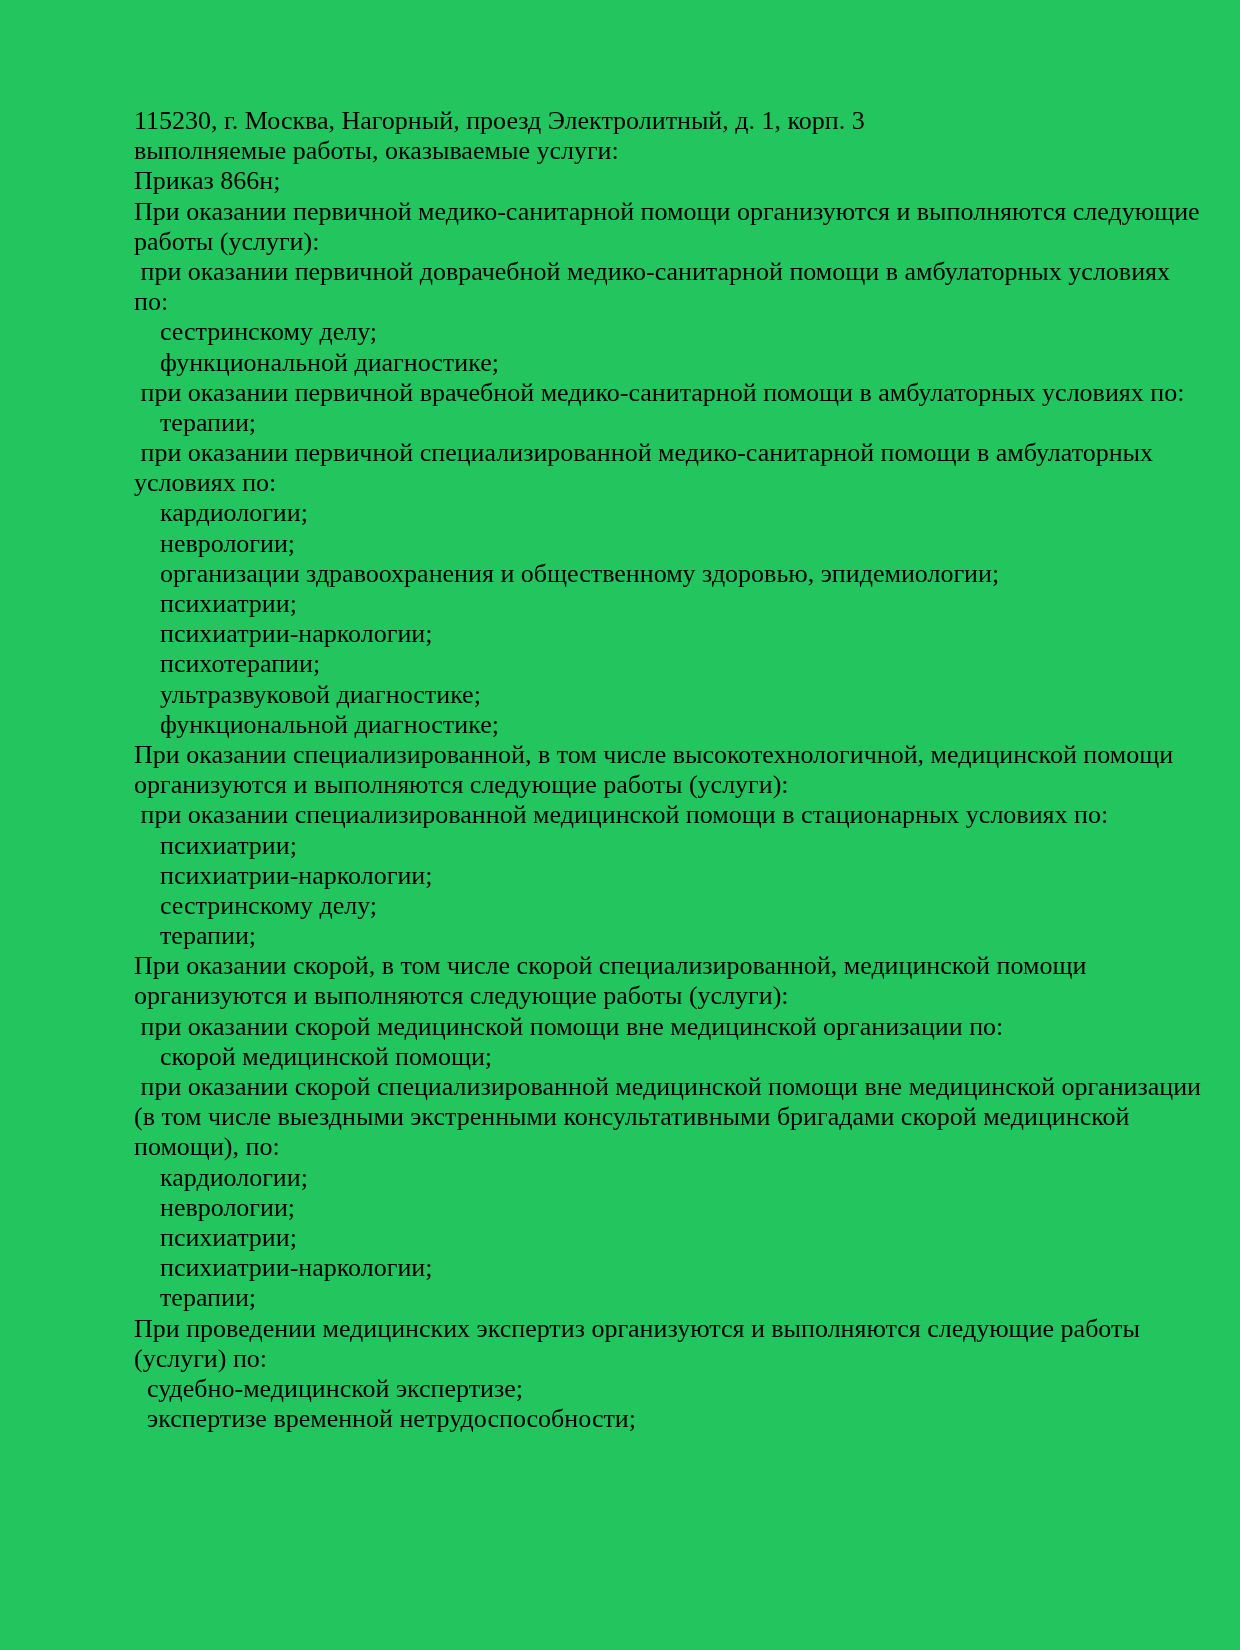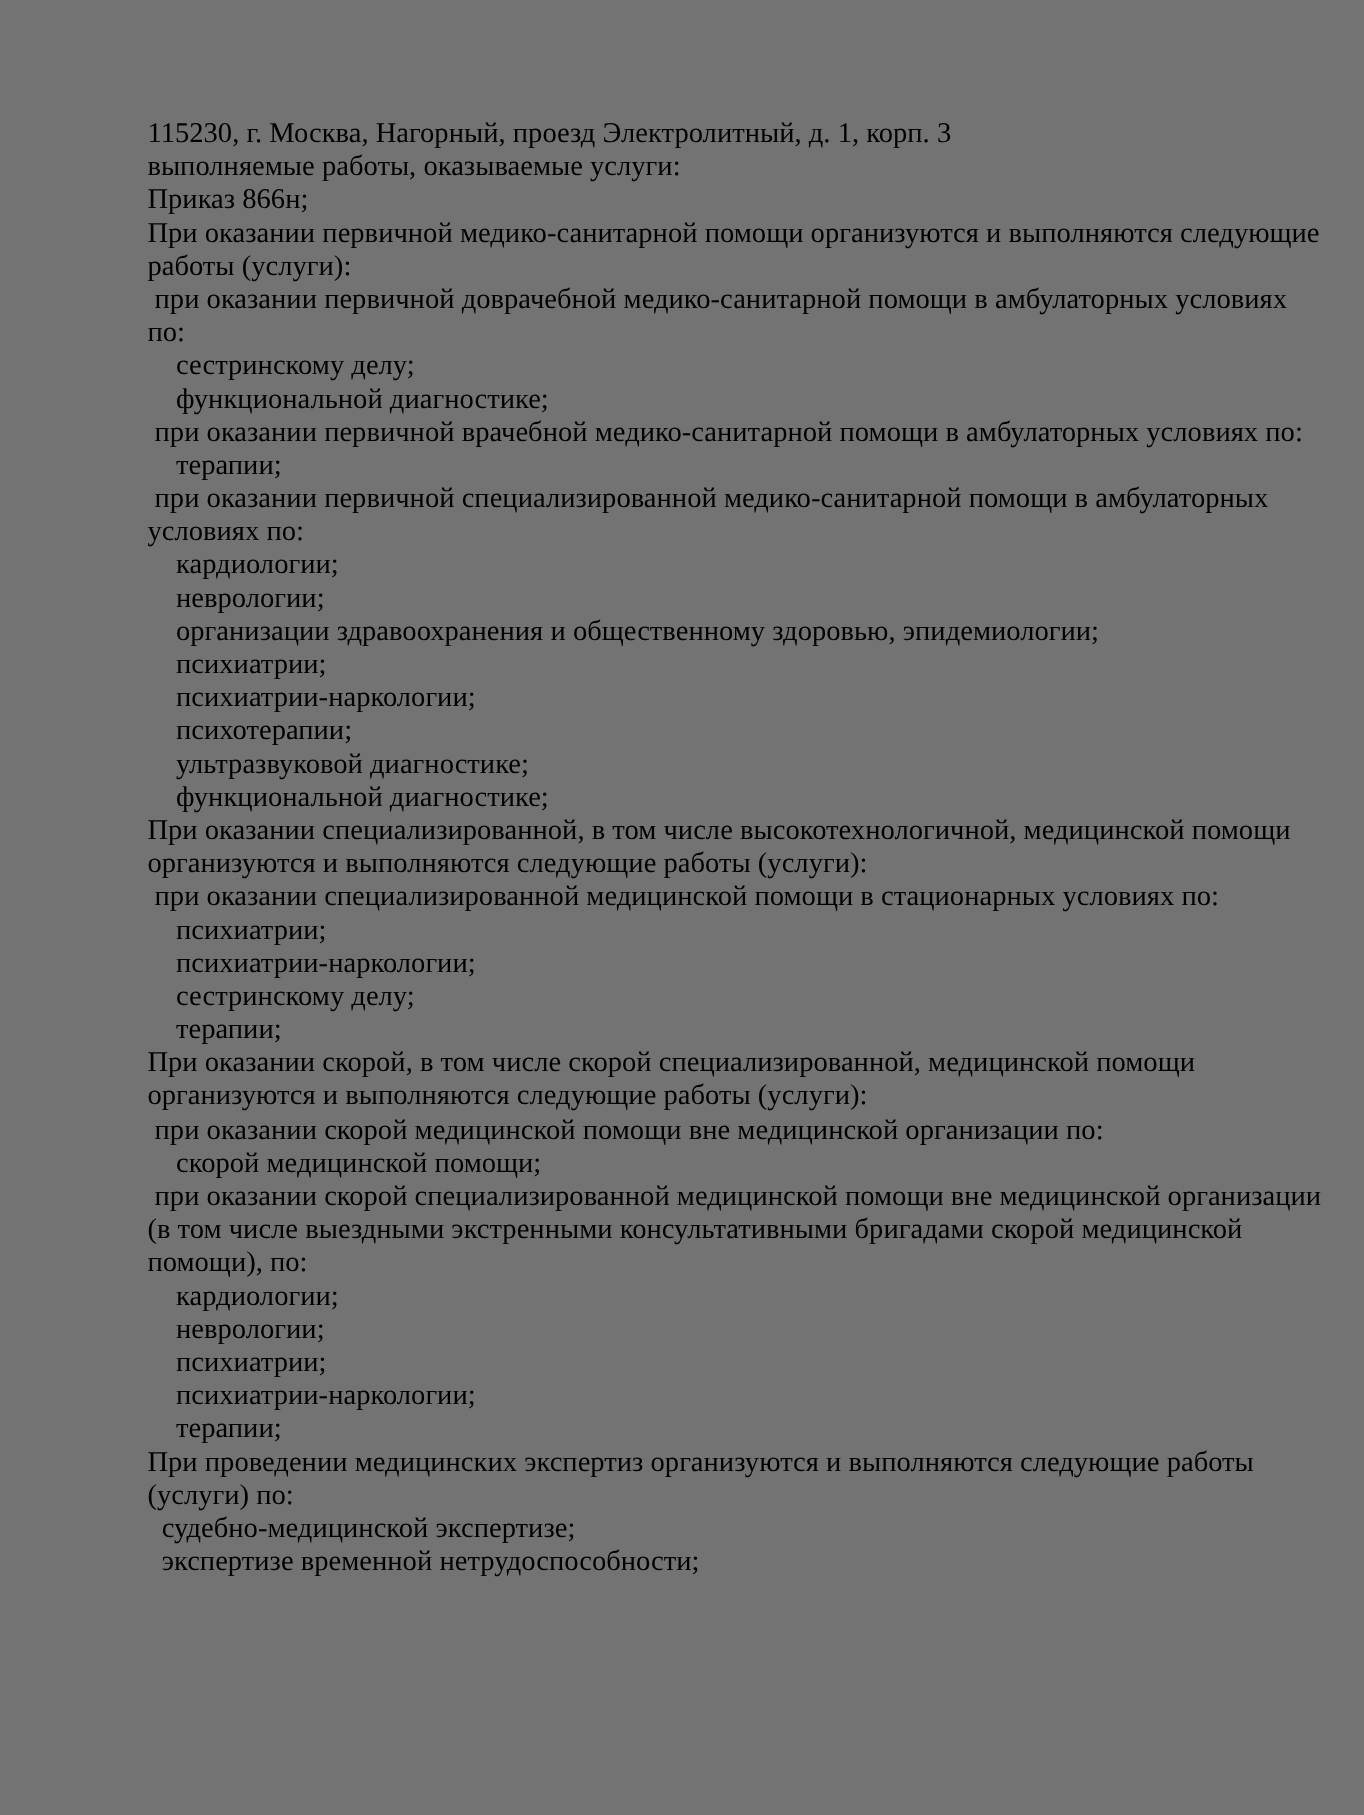--- a/index.html
+++ b/index.html
@@ -26,15 +26,15 @@
     white-space: pre;
     letter-spacing: 0;
   }
   .doc-line {
     height: 30.2px;
   }
 </style>
 </head>
 <body>
 
-<div class="page" style="background: #737373;">
+<div class="page" style="background: #22c55e;">
   <div class="doc-text" id="doc-lines-container" style="color: rgb(0, 0, 0);"><div class="doc-line">115230, г. Москва, Нагорный, проезд Электролитный, д. 1, корп. 3</div><div class="doc-line">выполняемые работы, оказываемые услуги:</div><div class="doc-line">Приказ 866н;</div><div class="doc-line">При оказании первичной медико-санитарной помощи организуются и выполняются следующие</div><div class="doc-line">работы (услуги):</div><div class="doc-line"> при оказании первичной доврачебной медико-санитарной помощи в амбулаторных условиях</div><div class="doc-line">по:</div><div class="doc-line">    сестринскому делу;</div><div class="doc-line">    функциональной диагностике;</div><div class="doc-line"> при оказании первичной врачебной медико-санитарной помощи в амбулаторных условиях по:</div><div class="doc-line">    терапии;</div><div class="doc-line"> при оказании первичной специализированной медико-санитарной помощи в амбулаторных</div><div class="doc-line">условиях по:</div><div class="doc-line">    кардиологии;</div><div class="doc-line">    неврологии;</div><div class="doc-line">    организации здравоохранения и общественному здоровью, эпидемиологии;</div><div class="doc-line">    психиатрии;</div><div class="doc-line">    психиатрии-наркологии;</div><div class="doc-line">    психотерапии;</div><div class="doc-line">    ультразвуковой диагностике;</div><div class="doc-line">    функциональной диагностике;</div><div class="doc-line">При оказании специализированной, в том числе высокотехнологичной, медицинской помощи</div><div class="doc-line">организуются и выполняются следующие работы (услуги):</div><div class="doc-line"> при оказании специализированной медицинской помощи в стационарных условиях по:</div><div class="doc-line">    психиатрии;</div><div class="doc-line">    психиатрии-наркологии;</div><div class="doc-line">    сестринскому делу;</div><div class="doc-line">    терапии;</div><div class="doc-line">При оказании скорой, в том числе скорой специализированной, медицинской помощи</div><div class="doc-line">организуются и выполняются следующие работы (услуги):</div><div class="doc-line"> при оказании скорой медицинской помощи вне медицинской организации по:</div><div class="doc-line">    скорой медицинской помощи;</div><div class="doc-line"> при оказании скорой специализированной медицинской помощи вне медицинской организации</div><div class="doc-line">(в том числе выездными экстренными консультативными бригадами скорой медицинской</div><div class="doc-line">помощи), по:</div><div class="doc-line">    кардиологии;</div><div class="doc-line">    неврологии;</div><div class="doc-line">    психиатрии;</div><div class="doc-line">    психиатрии-наркологии;</div><div class="doc-line">    терапии;</div><div class="doc-line">При проведении медицинских экспертиз организуются и выполняются следующие работы</div><div class="doc-line">(услуги) по:</div><div class="doc-line">  судебно-медицинской экспертизе;</div><div class="doc-line">  экспертизе временной нетрудоспособности;</div></div>
 </div>
 
 </body></html>

